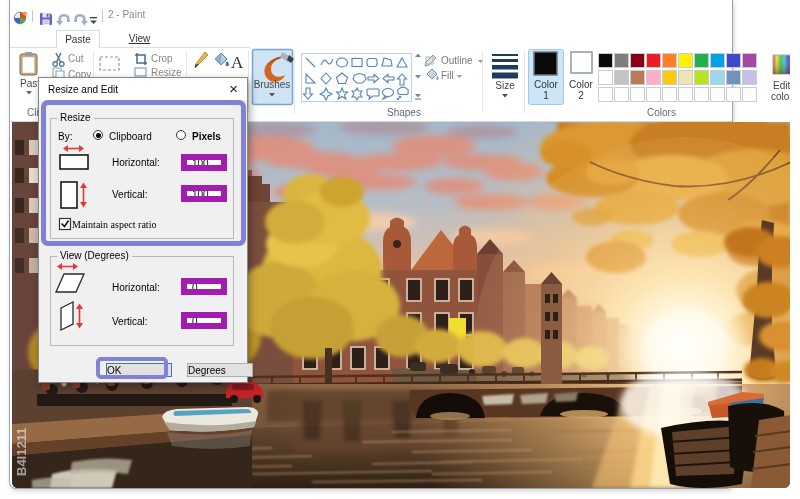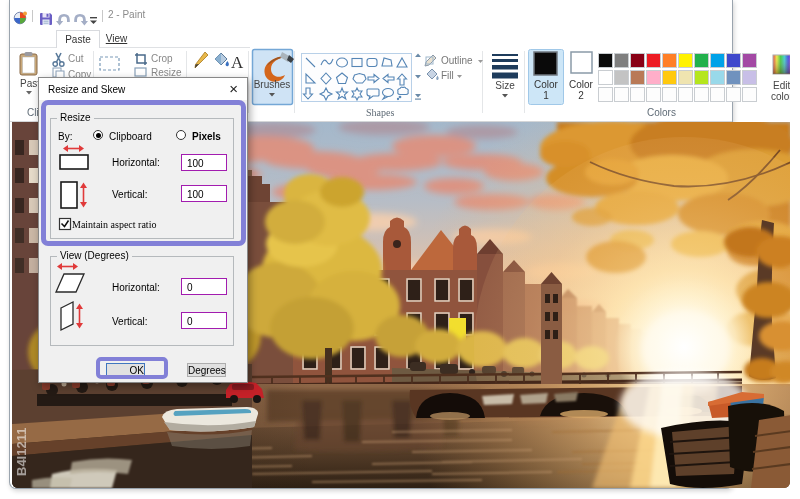--- a/index.html
+++ b/index.html
@@ -9,39 +9,39 @@
          border:1px solid #9aa4ae; border-top:none; border-radius:0 0 7px 7px;
          box-shadow:1px 2px 5px rgba(0,0,0,.18); }
   
   #titlebar { position:absolute; left:0; top:0; width:100%; height:30px; background:#fff; }
   .ttxt { position:absolute; top:9px; font-size:10px; color:#8b8b8b; }
   
   #tabs { position:absolute; left:0; top:30px; width:100%; height:18px; background:#fff; }
   .tab { position:absolute; top:0; height:18px; line-height:18px; text-align:center; font-size:10px; color:#333; }
   #tab-file { left:0; width:45px; background:#2b7cd3; color:#fff;margin-top:21px; }
   #tab-home { left:46px; width:44px; background:#fff; border:1px solid #d8dade; border-bottom:none; height:19px; }
-  #tab-view { left:84px; width:45px;text-decoration:underline; }
+  #tab-view { left:107px; width:45px;text-decoration:underline; }
   
   #ribbon { position:absolute; left:0; top:48px; width:100%; height:74px; background:#fff; border-bottom:1px solid #d4d6d8; }
   .rlabel { position:absolute; top:59px; font-size:10px; color:#5f6b76; }
   
   #photo { position:absolute; left:2px; top:122px; width:778px; height:366px; border-radius:0 0 6px 6px; overflow:hidden; }
   
   #dlg { position:absolute; left:38px; top:77px; width:210px; height:306px; background:#f0f0f0;
          border:1px solid #888; box-shadow:2px 3px 8px rgba(0,0,0,.35); font-size:10px; color:#000; }
   #dlg-title { position:absolute; left:0; top:0; width:100%; height:22px; background:#fff; }
   #dlg-title .dtt { position:absolute; left:9px; top:6px; font-size:10px; color:#000; }
   #dlg-x { position:absolute; left:auto; right:9px; top:2px; font-size:15px; color:#222; font-weight:400;}
   .grp { position:absolute; border:1px solid #b5b9bc; }
   .grp-label { position:absolute; top:-7px; left:6px; background:#f0f0f0; padding:0 3px; font-size:10px;}
-  .din { position:absolute; width:46px; height:17px; background:#fff; border:1px solid #a21caf; font-size:10px; padding:2px 0 0 5px; }
+  .din { position:absolute; width:46px; height:17px; background:#fff; border:6px solid #a21caf; font-size:10px; padding:2px 0 0 5px; }
   .radio { position:absolute; width:10px; height:10px; border:1px solid #333; border-radius:50%; background:#fff; }
   .radio.sel::after { content:""; position:absolute; left:2px; top:2px; width:5px; height:5px; background:#000; border-radius:50%; }
-  .dbtn { position:absolute; width:39px; height:14px; background:#e1e1e1; border:1px solid #adadad;
-          font-size:10px; text-align:right; padding-top:1px; }
+  .dbtn { position:absolute; width:66px; height:14px; background:#e1e1e1; border:1px solid #adadad;
+          font-size:10px; text-align:left; padding-top:1px; }
   
   .hibox { position:absolute; border:5px solid #8280d7; border-radius:7px; }
 </style>
 </head>
 <body>
 <div id="page">
   <div id="win">
     <div id="titlebar">
       <svg width="160" height="30" style="position:absolute;left:-9px;top:0">
 
@@ -282,21 +282,21 @@
         </g>
 
         <g>
           <rect x="763" y="7" width="19" height="19" fill="url(#rainbow)" stroke="#a8a8a8" stroke-width="1"></rect>
           <rect x="763" y="7" width="19" height="19" fill="url(#rainbow2)"></rect>
           <text x="763" y="41" font-size="10" fill="#444" font-family="Liberation Sans">Edit</text>
           <text x="761" y="52" font-size="10" fill="#444" font-family="Liberation Sans">colors</text>
         </g>
       </svg>
       <span class="rlabel" style="left:17px;">Clipboard</span>
-      <span class="rlabel" style="left:356px;font-family:Liberation Serif, serif;">Shapes</span>
+      <span class="rlabel" style="left:377px;">Shapes</span>
       <span class="rlabel" style="left:637px;">Colors</span>
     </div>
     <div id="photo">
 <svg width="779" height="366" viewBox="0 0 779 366">
 <defs>
 <linearGradient id="sky" x1="0" y1="0" x2="0" y2="1">
  <stop offset="0" stop-color="#a4b8cb"></stop>
  <stop offset=".28" stop-color="#b7bdc6"></stop>
  <stop offset=".52" stop-color="#dfc2ab"></stop>
  <stop offset=".78" stop-color="#f0d6b6"></stop>
@@ -739,21 +739,21 @@
  <path d="M40 352 Q70 344 105 348 L100 366 L38 366 Z" fill="#cfc9ba"></path>
  <path d="M60 340 Q90 334 120 338 L116 352 Q85 348 58 352 Z" fill="#b5ac98" opacity=".8"></path>
  <path d="M20 358 Q40 354 60 356 L58 366 L20 366 Z" fill="#c2bca8" opacity=".7"></path>
 </g>
 <text x="22" y="362" fill="#ffffff" opacity=".55" font-size="13" font-weight="bold" transform="rotate(-90 14 362)" font-family="Liberation Sans, sans-serif">B4I1211</text>
 </svg>
     </div>
   </div>
   <div id="dlg">
     <div id="dlg-title">
-        <span class="dtt">Resize and Skew</span>
+        <span class="dtt">Resize and Edit</span>
         <span id="dlg-x">×</span>
       </div>
     <div class="grp" style="left:11px; top:40px; width:184px; height:121px;">
       <span class="grp-label">Resize</span>
     </div>
     <div class="grp" style="left:11px; top:178px; width:184px; height:90px;">
       <span class="grp-label">View (Degrees)</span>
     </div>
     <span style="position:absolute;left:19px;top:53px;">By:</span>
     <span class="radio sel" style="left:54px;top:52px;"></span>

